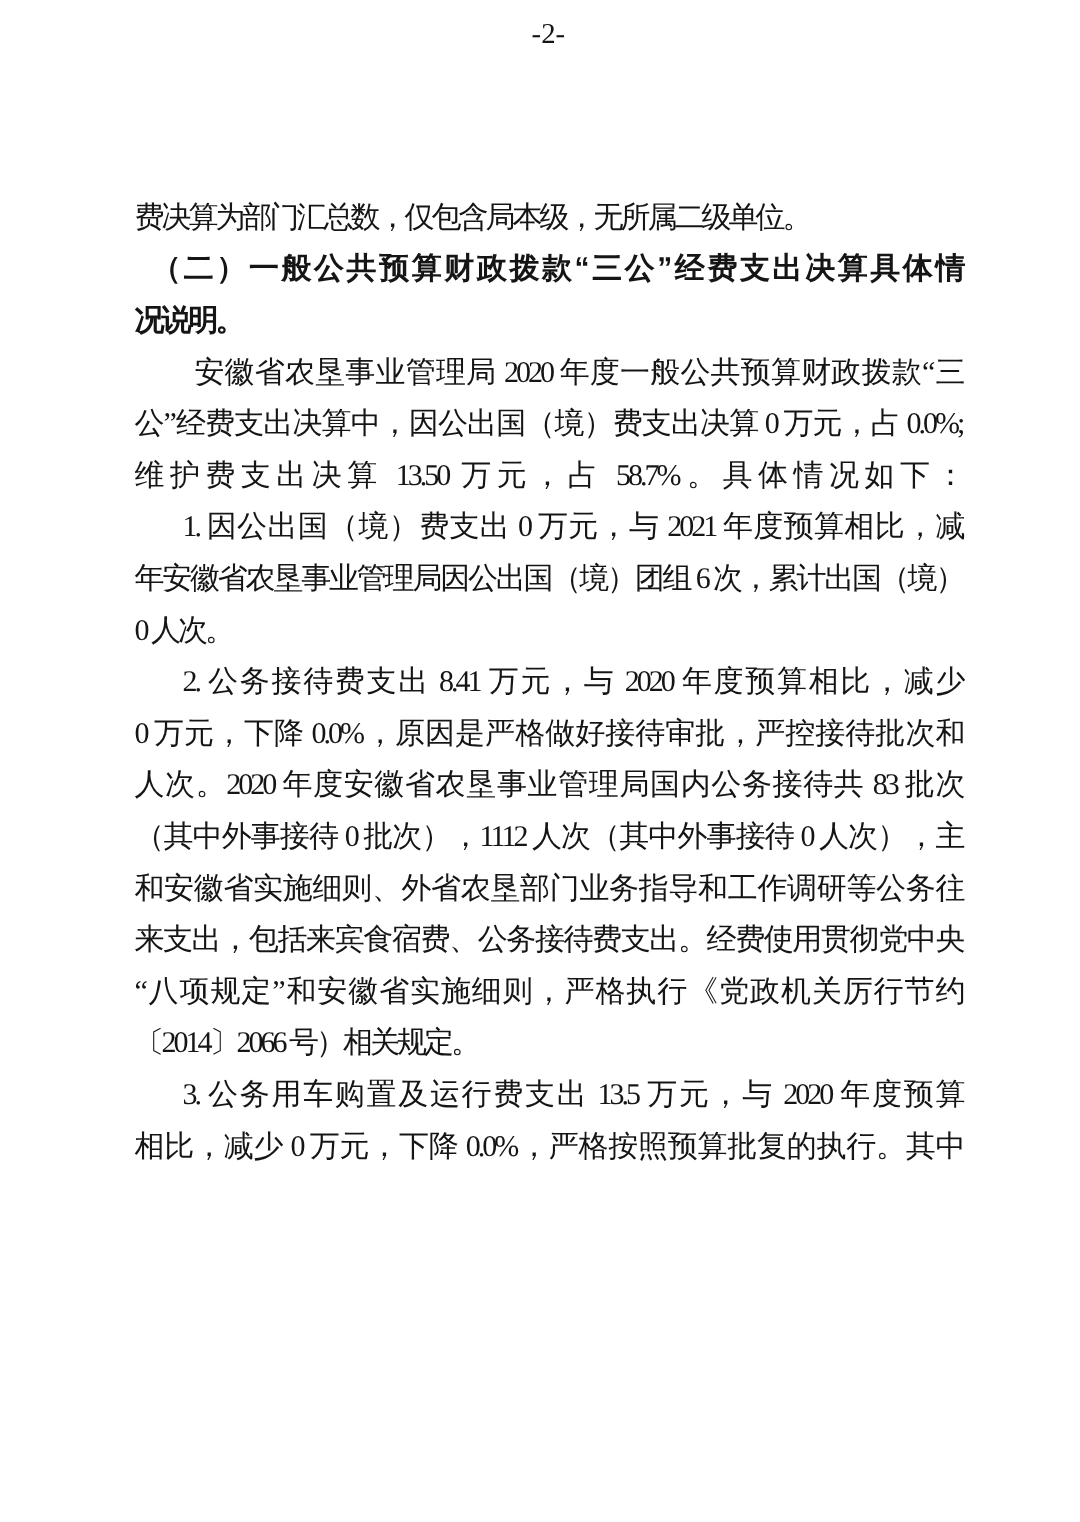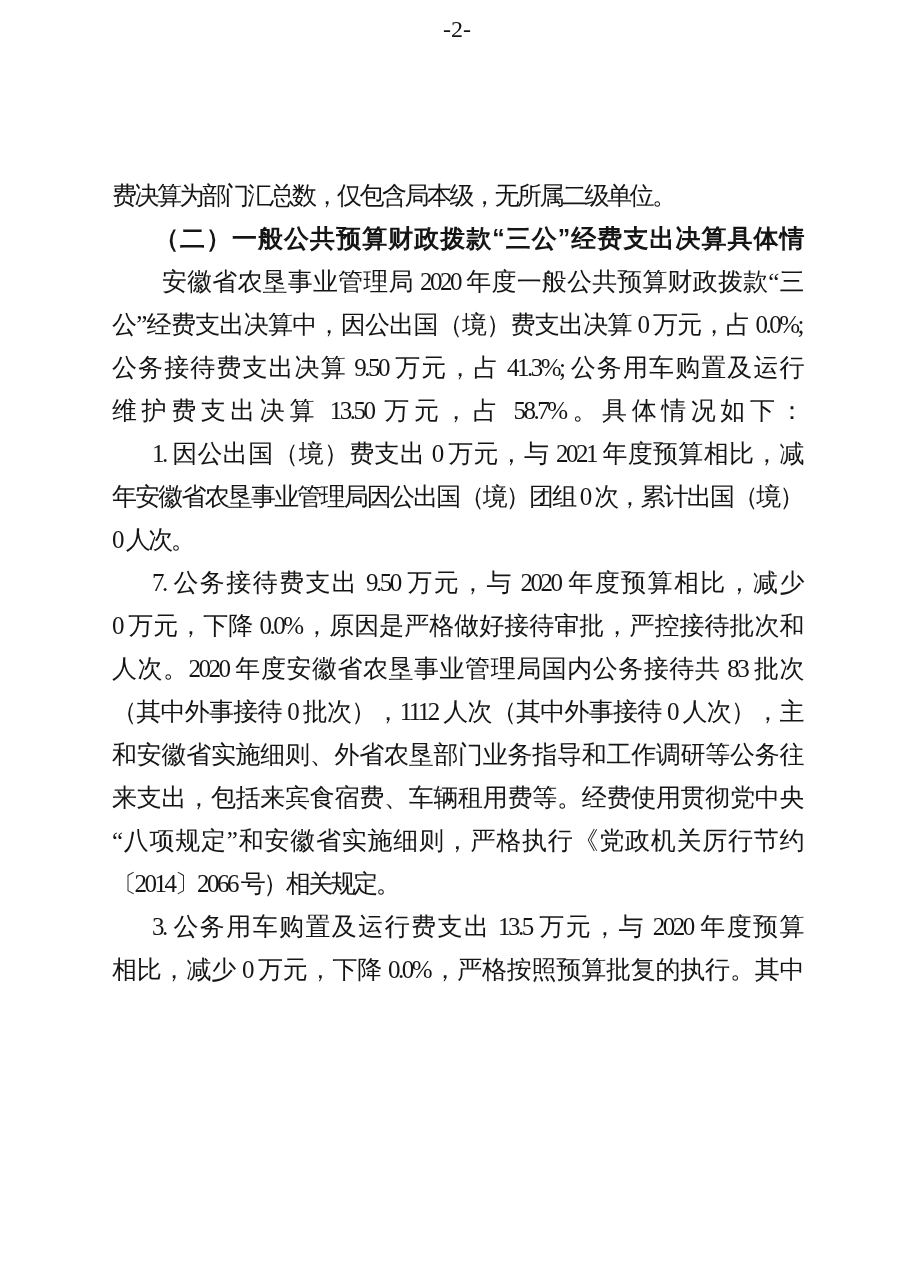--- a/index.html
+++ b/index.html
@@ -12,40 +12,39 @@
     width: 900px;
     height: 1268px;
     background: #ffffff;
     overflow: hidden;
     font-family: "Liberation Serif", "DejaVu Serif", serif;
     color: #151515;
   }
   .content {
     position: absolute;
     left: 112px;
-    top: 174px;
+    top: 160px;
     width: 690px;
   }
   .line {
     font-size: 25px;
     line-height: 43px;
     height: 43px;
     letter-spacing: -2.5px;
     text-align: justify;
     text-align-last: left;
     white-space: normal;
   }
   .line.fill {
     text-align-last: justify;
   }
   .line.bold {
     font-weight: 700;
     font-family: "Liberation Sans", "DejaVu Sans", sans-serif;
     letter-spacing: -2.5px;
-    margin-left: 28px;
   }
   .indent-none      { text-indent: 0; }
   .indent-small     { text-indent: 14px; }
   .indent-number    { text-indent: 40px; }
   .indent-paragraph { text-indent: 50px; }
   .page-number {
     margin-top: 14px;
     width: 690px;
     margin-left: 112px;
     text-align: center;
@@ -56,32 +55,32 @@
     color: #151515;
   }
 </style>
 </head>
 <body>
 
 <div class="page">
   <div class="content">
       <div class="line indent-none">费决算为部门汇总数，仅包含局本级，无所属二级单位。</div>
       <div class="line bold fill indent-small">（二）一般公共预算财政拨款“三公”经费支出决算具体情</div>
+      <div class="line bold indent-none">况说明。</div>
       <div class="line fill indent-paragraph">安徽省农垦事业管理局 2020 年度一般公共预算财政拨款“三</div>
       <div class="line fill indent-none">公”经费支出决算中，因公出国（境）费支出决算 0 万元，占 0.0%;</div>
-      <div class="line fill indent-none">公务接待费支出决算 9.50 万元，占 41.3%; 公务用车购置及运行</div>
       <div class="line fill indent-none">维护费支出决算 13.50 万元，占 58.7%。具体情况如下：</div>
       <div class="line fill indent-number">1. 因公出国（境）费支出 0 万元，与 2021 年度预算相比，减</div>
-      <div class="line fill indent-none">年安徽省农垦事业管理局因公出国（境）团组 0 次，累计出国（境）</div>
+      <div class="line fill indent-none">年安徽省农垦事业管理局因公出国（境）团组 6 次，累计出国（境）</div>
       <div class="line indent-none">0 人次。</div>
-      <div class="line fill indent-number">7. 公务接待费支出 9.50 万元，与 2020 年度预算相比，减少</div>
+      <div class="line fill indent-number">2. 公务接待费支出 8.41 万元，与 2020 年度预算相比，减少</div>
       <div class="line fill indent-none">0 万元，下降 0.0%，原因是严格做好接待审批，严控接待批次和</div>
       <div class="line fill indent-none">人次。2020 年度安徽省农垦事业管理局国内公务接待共 83 批次</div>
       <div class="line fill indent-none">（其中外事接待 0 批次），1112 人次（其中外事接待 0 人次），主</div>
       <div class="line fill indent-none">和安徽省实施细则、外省农垦部门业务指导和工作调研等公务往</div>
-      <div class="line fill indent-none">来支出，包括来宾食宿费、车辆租用费等。经费使用贯彻党中央</div>
+      <div class="line fill indent-none">来支出，包括来宾食宿费、公务接待费支出。经费使用贯彻党中央</div>
       <div class="line fill indent-none">“八项规定”和安徽省实施细则，严格执行《党政机关厉行节约</div>
       <div class="line indent-none">〔2014〕2066 号）相关规定。</div>
       <div class="line fill indent-number">3. 公务用车购置及运行费支出 13.5 万元，与 2020 年度预算</div>
       <div class="line fill indent-none">相比，减少 0 万元，下降 0.0%，严格按照预算批复的执行。其中</div>
     </div>
   <div class="page-number">-2-</div>
 </div>
 
 </body></html>

